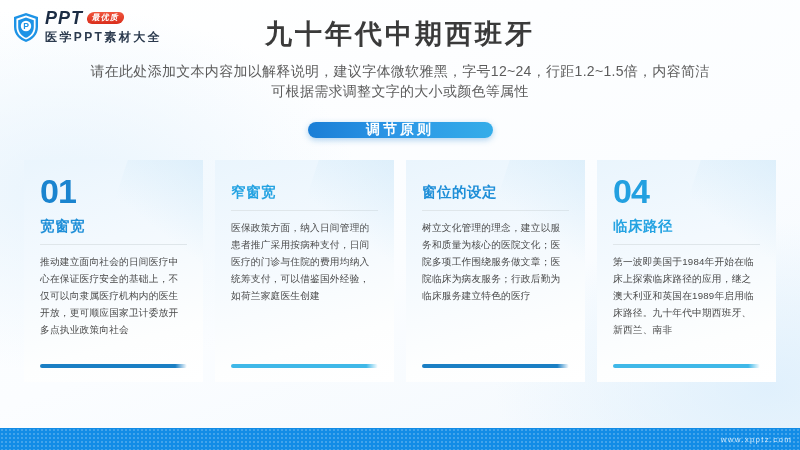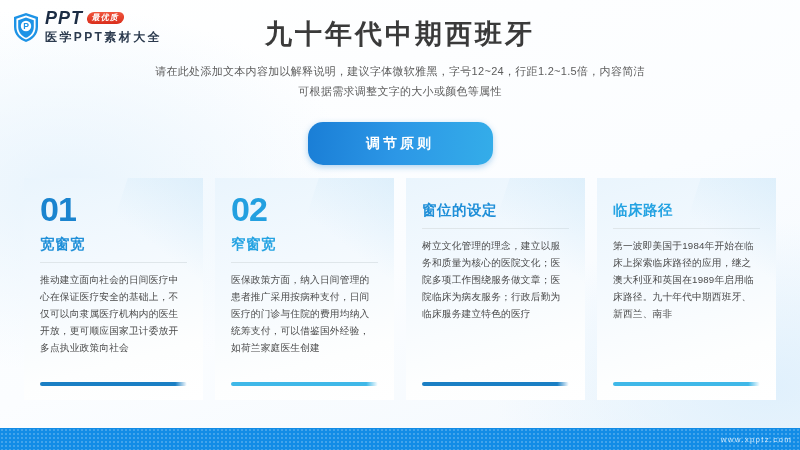--- a/index.html
+++ b/index.html
@@ -37,37 +37,37 @@
     margin-top:20px; line-height:1; white-space:nowrap;font-weight:bold;
   }
 
   
   .page-title {
     position:absolute; top:16px; left:0; width:800px; text-align:center;
     font-size:27px; font-weight:bold; color:#3a3a3a; letter-spacing:3px;
   }
   .subtitle {
     position:absolute; top:61px; left:0; width:800px; text-align:center;
-    font-size:11px; color:#5c5c5c; line-height:20px; letter-spacing:.3px;
+    font-size:14px; color:#5c5c5c; line-height:20px; letter-spacing:.3px;
   }
   .subtitle div { white-space:nowrap; }
 
   
   .pill-wrap { position:absolute; top:122px; left:0; width:800px; display:flex; justify-content:center; }
   .pill {
-    width:185px; height:43px; border-radius:15px;
+    width:185px; height:16px; border-radius:15px;
     background:linear-gradient(95deg,#1a7ed6 0%,#2c97e6 48%,#34ade9 100%);
     box-shadow:0 2px 6px rgba(30,130,210,.35);
     display:flex; align-items:center; justify-content:center;
     color:#fff; font-size:14px; font-weight:bold; letter-spacing:3px;
   }
 
   
   .cards {
-    position:absolute; top:178px; left:24px; width:752px; height:222px;
+    position:absolute; top:160px; left:24px; width:752px; height:222px;
     display:flex; gap:12px;
   }
   .card {
     flex:1 1 0; position:relative; overflow:hidden;
     padding:14px 16px 0 16px;
     background:linear-gradient(165deg,#eaf5fd 0%,#f3f9fe 38%,#fdfefe 78%,#ffffff 100%);
   }
   .card::after {
     content:""; position:absolute; right:-30px; top:-20px;
     width:120px; height:150px;
@@ -148,35 +148,35 @@
 
     <div class="card">
       <div class="card-num" style="color: rgb(26, 132, 207);">01</div>
       <div class="card-head" style="color: rgb(31, 143, 216);">宽窗宽</div>
       <div class="card-rule"></div>
       <div class="card-body">推动建立面向社会的日间医疗中心在保证医疗安全的基础上，不仅可以向隶属医疗机构内的医生开放，更可顺应国家卫计委放开多点执业政策向社会</div>
       <div class="card-bar" style="background: linear-gradient(90deg, rgb(26, 127, 196) 0%, rgb(26, 127, 196) 92%, rgba(255, 255, 255, 0.75) 100%);"></div>
     </div>
 
     <div class="card">
-      <div class="card-num" style="color: rgb(35, 160, 224);">02</div>
       <div class="card-head" style="color: rgb(37, 163, 226);">窄窗宽</div>
       <div class="card-rule"></div>
       <div class="card-body">医保政策方面，纳入日间管理的患者推广采用按病种支付，日间医疗的门诊与住院的费用均纳入统筹支付，可以借鉴国外经验，如荷兰家庭医生创建</div>
       <div class="card-bar" style="background: linear-gradient(90deg, rgb(63, 184, 232) 0%, rgb(63, 184, 232) 92%, rgba(255, 255, 255, 0.75) 100%);"></div>
     </div>
 
     <div class="card">
       <div class="card-head" style="color: rgb(31, 143, 216);">窗位的设定</div>
       <div class="card-rule"></div>
       <div class="card-body">树立文化管理的理念，建立以服务和质量为核心的医院文化；医院多项工作围绕服务做文章；医院临床为病友服务；行政后勤为临床服务建立特色的医疗</div>
       <div class="card-bar" style="background: linear-gradient(90deg, rgb(26, 127, 196) 0%, rgb(26, 127, 196) 92%, rgba(255, 255, 255, 0.75) 100%);"></div>
     </div>
 
     <div class="card">
+      <div class="card-num" style="color: rgb(35, 160, 224);">04</div>
       <div class="card-head" style="color: rgb(37, 163, 226);">临床路径</div>
       <div class="card-rule"></div>
       <div class="card-body">第一波即美国于1984年开始在临床上探索临床路径的应用，继之澳大利亚和英国在1989年启用临床路径。九十年代中期西班牙、新西兰、南非</div>
       <div class="card-bar" style="background: linear-gradient(90deg, rgb(63, 184, 232) 0%, rgb(63, 184, 232) 92%, rgba(255, 255, 255, 0.75) 100%);"></div>
     </div>
 
   </div>
 
   <div class="footer" style="background-color: rgb(18, 140, 230);">
     <span class="watermark">www.xpptz.com</span>

